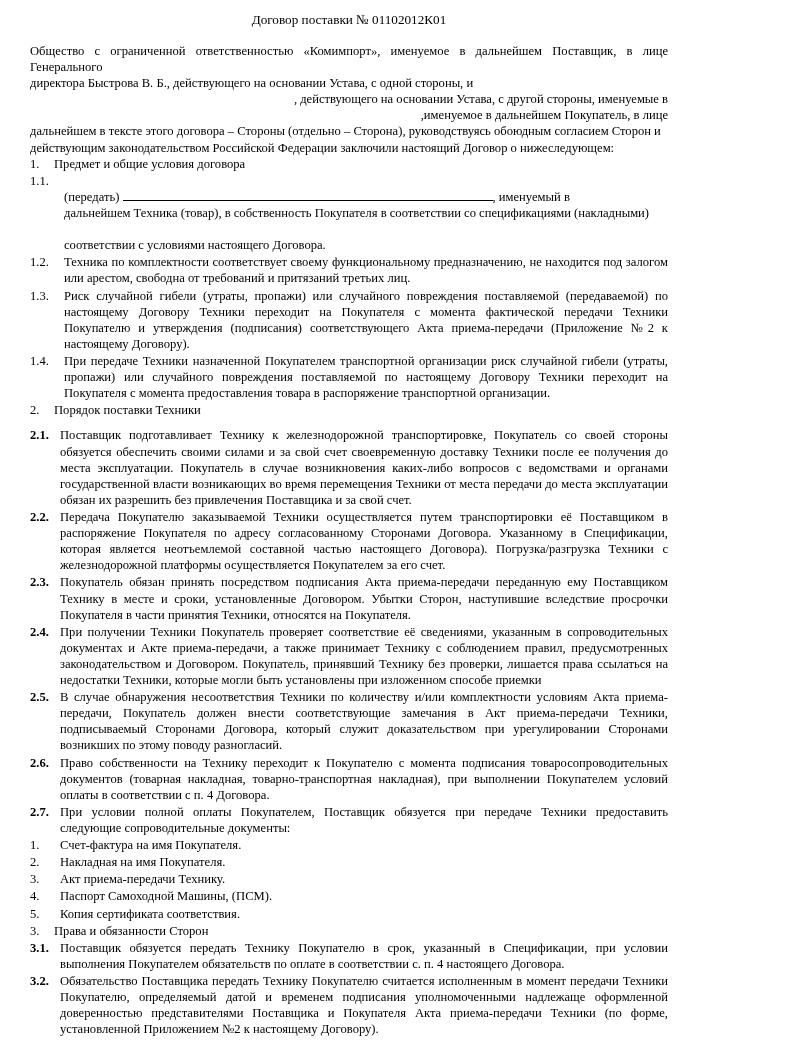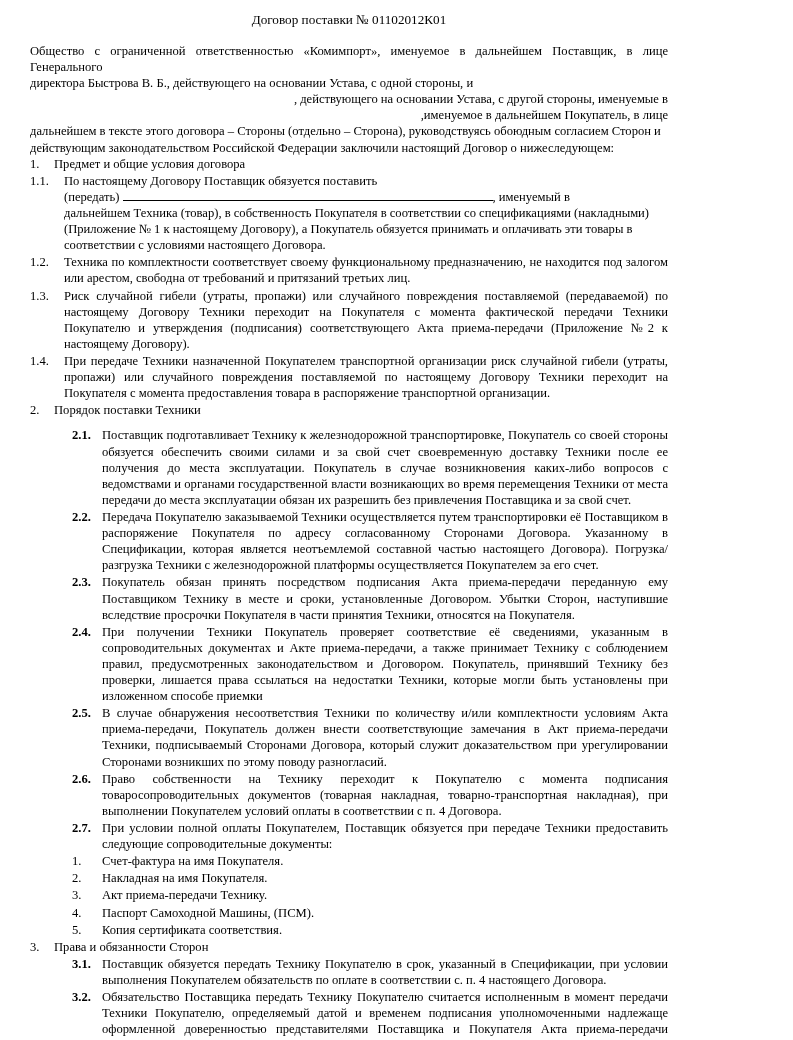--- a/index.html
+++ b/index.html
@@ -51,21 +51,21 @@
   .clause .num {
     flex: 0 0 auto;
     white-space: nowrap;
   }
   .clause .body {
     flex: 1 1 auto;
     text-align: justify;
   }
   
   .lvl1 { }
-  .lvl2 { margin-left: 42px; }
+  .lvl2 { }
 
   .num-w1 { width: 34px; }
   .num-w2 { width: 30px; }
   .num-w3 { width: 24px; }
 
   .bold { font-weight: bold; }
   .dotted-fill {
     display: inline-block;
     border-bottom: 1px solid #000;
     height: 0.85em;
@@ -96,25 +96,25 @@
   </div>
 
   <div class="clause section-title">
     <span class="num num-w3">1.</span>
     <span class="body">Предмет и общие условия договора</span>
   </div>
 
   <div class="clause lvl1">
     <span class="num num-w1">1.1.</span>
     <span class="body">
-      <span>По настоящему Договору Поставщик обязуется поставить</span><br>
+      <br>
       <span>(передать)</span>
       <span class="dotted-fill fill-long"></span><span>, именуемый в</span><br>
       <span>дальнейшем Техника (товар), в собственность Покупателя в соответствии со спецификациями (накладными)</span><br>
-      <span>(Приложение № 1 к настоящему Договору), а Покупатель обязуется принимать и оплачивать эти товары в</span><br>
+      <br>
       <span>соответствии с условиями настоящего Договора.</span>
     </span>
   </div>
 
   <div class="clause lvl1">
     <span class="num num-w1">1.2.</span>
     <span class="body">Техника по комплектности соответствует своему функциональному предназначению, не находится под залогом или арестом, свободна от требований и притязаний третьих лиц.</span>
   </div>
 
   <div class="clause lvl1">

